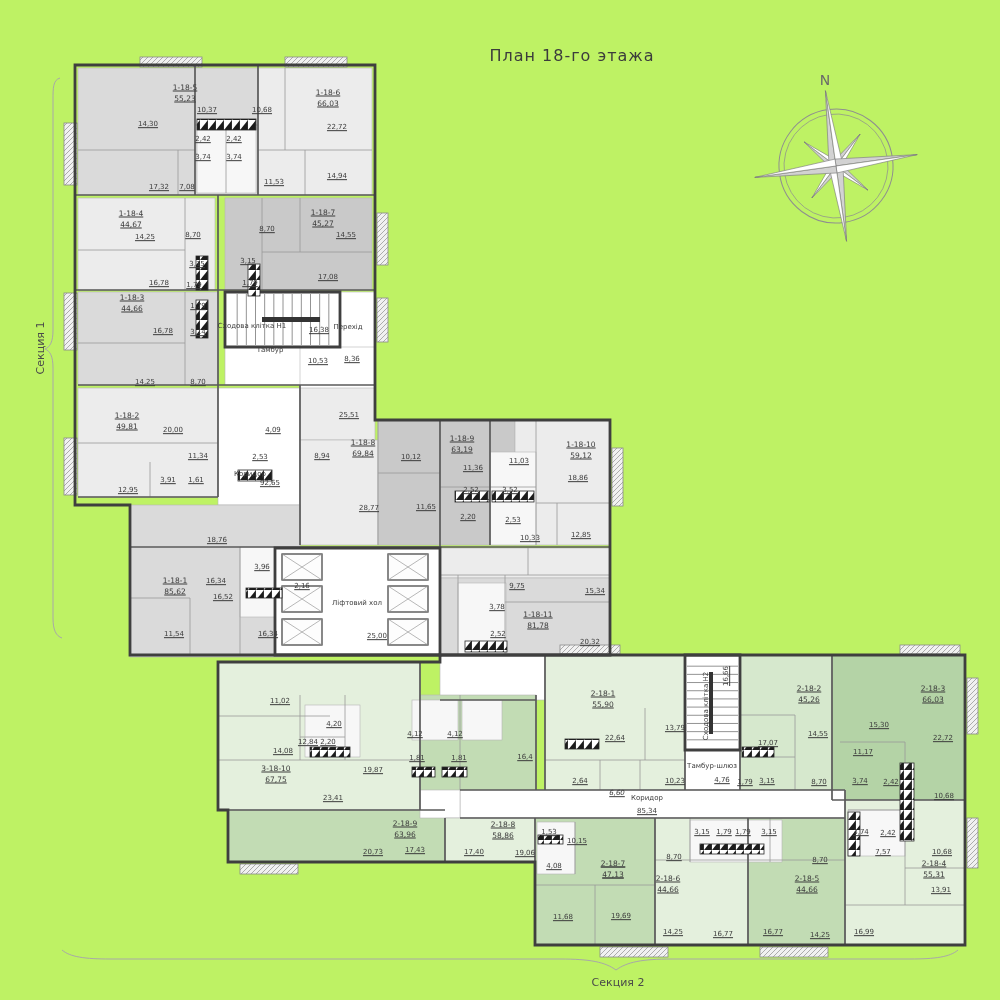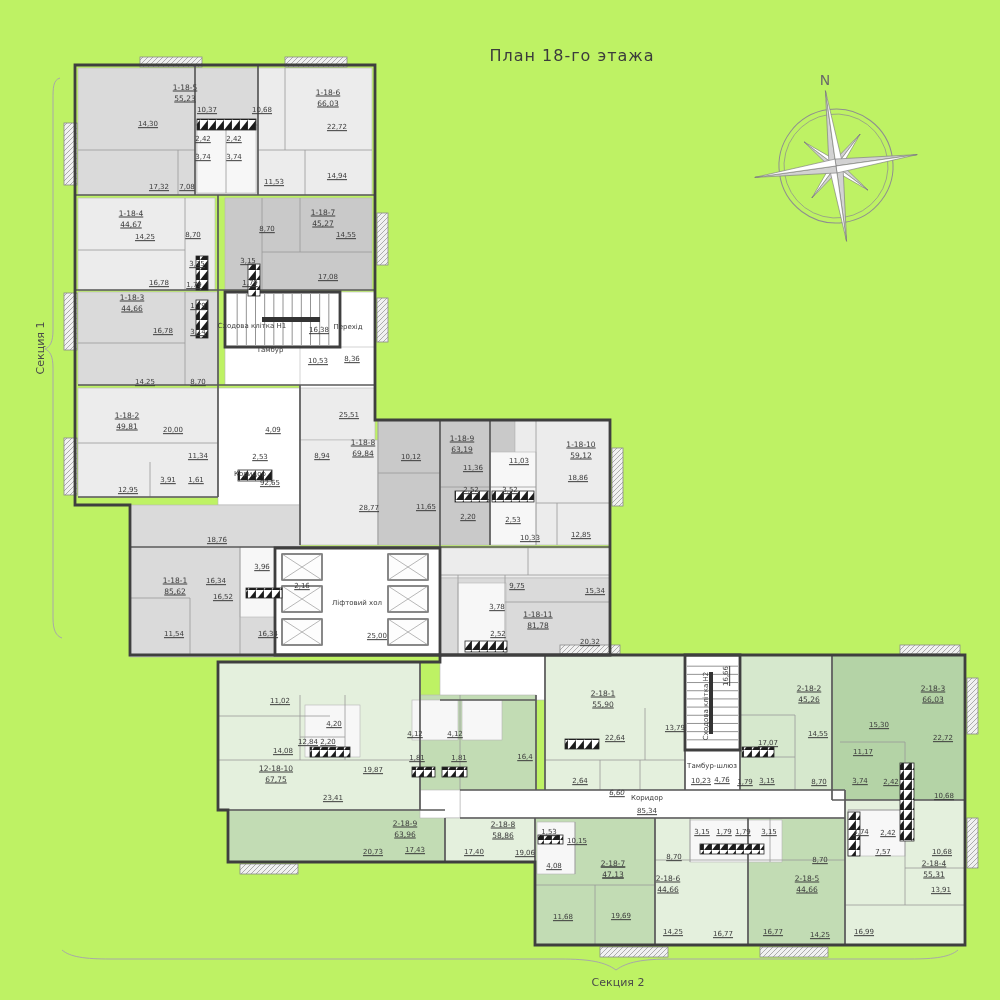--- a/index.html
+++ b/index.html
@@ -394,21 +394,21 @@
       <div class="lbl u" style="left: 498px; top: 635px;">2,52</div>
       <div class="lbl u" style="left: 590px; top: 643px;">20,32</div>
       <div class="lbl apt" style="left: 603px; top: 699px;">
         <div>2-18-1</div>
         <div>55,90</div>
       </div>
       <div class="lbl u" style="left: 615px; top: 739px;">22,64</div>
       <div class="lbl u" style="left: 675px; top: 729px;">13,79</div>
       <div class="lbl u" style="left: 580px; top: 782px;">2,64</div>
       <div class="lbl u" style="left: 617px; top: 794px; font-style: italic;">6,60</div>
-      <div class="lbl u" style="left: 675px; top: 782px; margin-left: 26px;">10,23</div>
+      <div class="lbl u" style="left: 675px; top: 782px;">10,23</div>
       <div class="lbl apt" style="left: 809px; top: 694px;">
         <div>2-18-2</div>
         <div>45,26</div>
       </div>
       <div class="lbl u" style="left: 818px; top: 735px;">14,55</div>
       <div class="lbl u" style="left: 768px; top: 744px;">17,07</div>
       <div class="lbl u" style="left: 767px; top: 782px;">3,15</div>
       <div class="lbl u" style="left: 745px; top: 783px;">1,79</div>
       <div class="lbl u" style="left: 819px; top: 783px;">8,70</div>
       <div class="lbl apt" style="left: 933px; top: 694px;">
@@ -470,21 +470,21 @@
       <div class="lbl apt" style="left: 405px; top: 829px;">
         <div>2-18-9</div>
         <div>63,96</div>
       </div>
       <div class="lbl u" style="left: 415px; top: 735px;">4,12</div>
       <div class="lbl u" style="left: 417px; top: 759px;">1,81</div>
       <div class="lbl u" style="left: 373px; top: 771px;">19,87</div>
       <div class="lbl u" style="left: 373px; top: 853px;">20,73</div>
       <div class="lbl u" style="left: 415px; top: 851px;">17,43</div>
       <div class="lbl apt" style="left: 276px; top: 774px;">
-        <div>12-18-10</div>
+        <div>3-18-10</div>
         <div>67,75</div>
       </div>
       <div class="lbl u" style="left: 280px; top: 702px;">11,02</div>
       <div class="lbl u" style="left: 328px; top: 725px; margin-left: 6px;">4,20</div>
       <div class="lbl u" style="left: 308px; top: 743px;">12,84</div>
       <div class="lbl u" style="left: 328px; top: 743px;">2,20</div>
       <div class="lbl u" style="left: 283px; top: 752px;">14,08</div>
       <div class="lbl u" style="left: 333px; top: 799px;">23,41</div>
       <div class="lbl " style="left: 252px; top: 327px;">Сходова клітка Н1</div>
       <div class="lbl u " style="left: 319px; top: 331px;">16,38</div>

